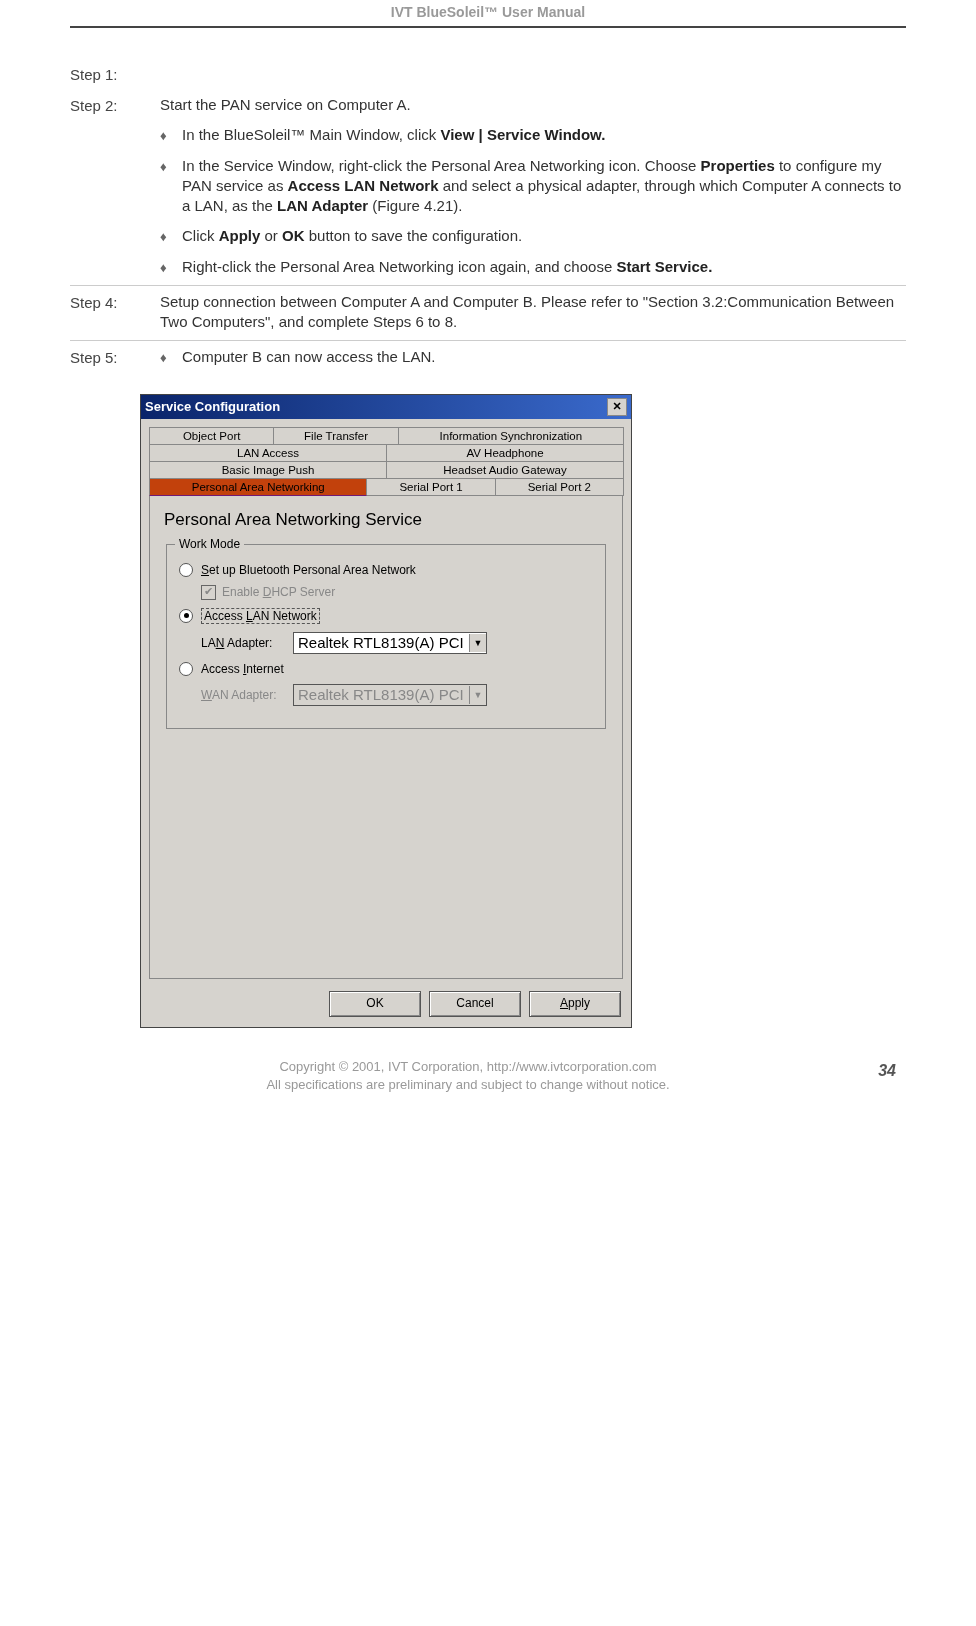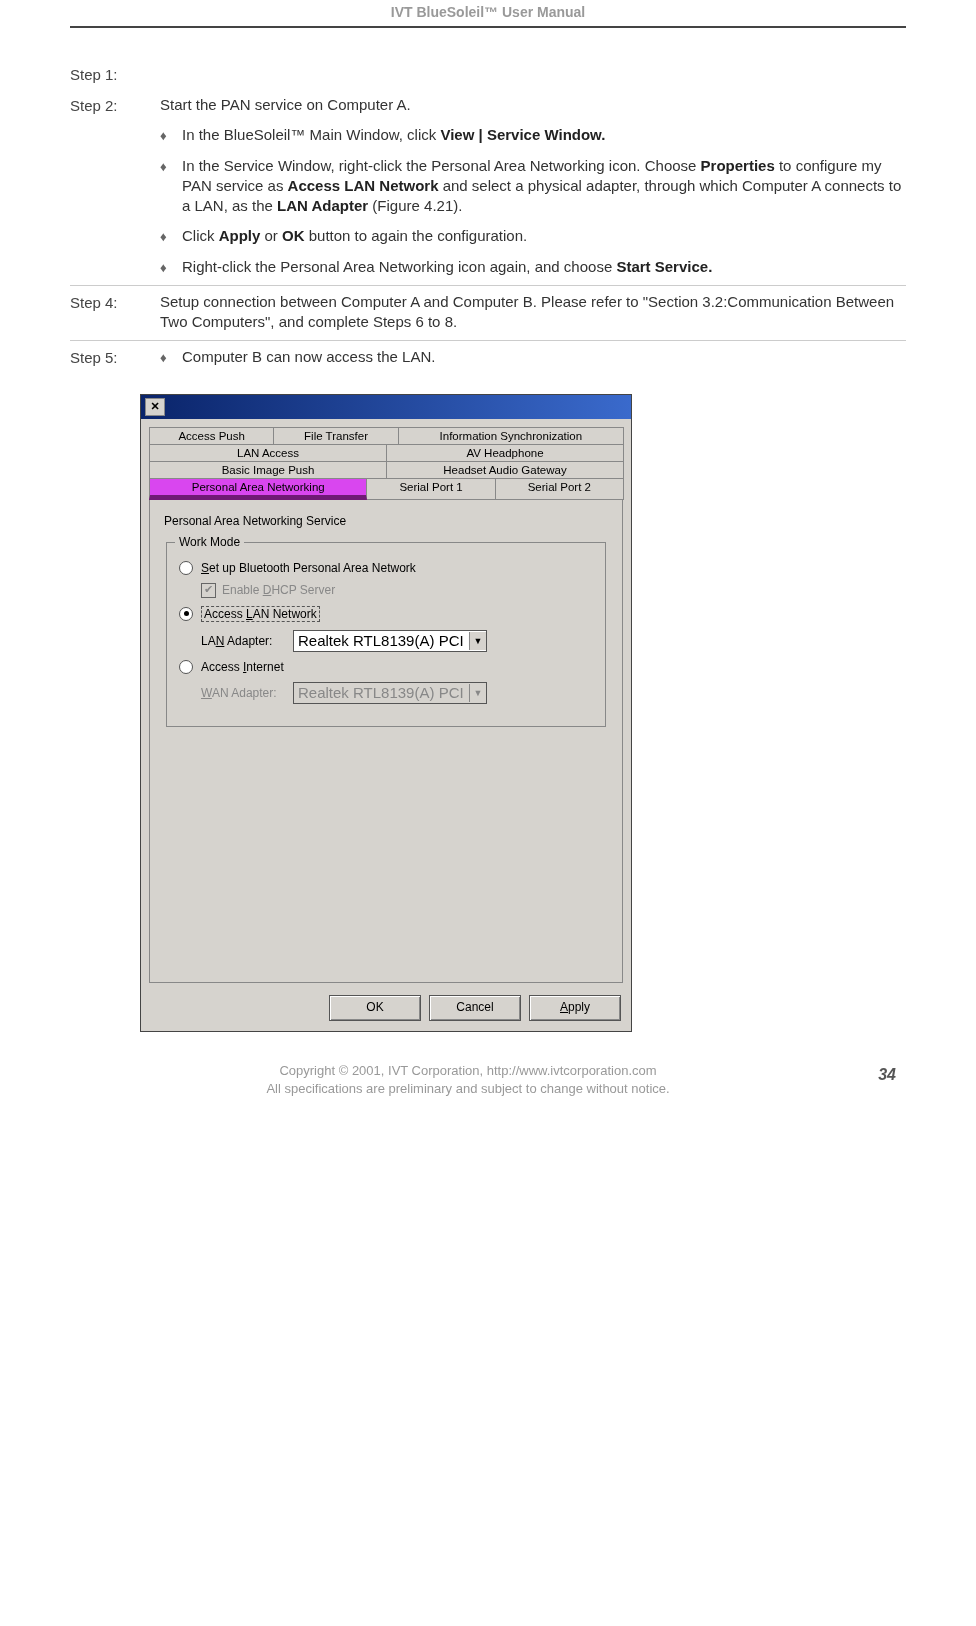--- a/index.html
+++ b/index.html
@@ -109,34 +109,34 @@
     border-bottom: none;
     background: #d6d3ce;
     font-size: 11.5px;
     text-align: center;
     padding: 2px 0;
     margin-right: -1px;
     flex: 1;
     position: relative;
   }
   .tab.active {
-    background: #d946ef;
-    border-bottom: 5px solid #701a75;
+    background: #c2410c;
+    border-bottom: 1px solid #701a75;
     z-index: 2;
   }
   .tab-content {
     border: 1px solid #888;
     background: #d6d3ce;
     padding: 14px 14px 8px 14px;
     min-height: 460px;
     position: relative;
     margin-top: -1px;
   }
   .svc-label {
-    font-size: 12px;
+    font-size: 17px;
     margin-bottom: 14px;
   }
   .checkbox-row {
     display: flex;
     align-items: center;
     margin: 6px 0 18px 18px;
     font-size: 12px;
   }
   .chk {
     width: 13px; height: 13px;
@@ -275,21 +275,21 @@
         <div class="bullet-item">
           <span class="diamond"></span>
           <span class="bullet-text"><span>In the BlueSoleil™ Main Window, click </span><b>View | Service Window.</b></span>
         </div>
         <div class="bullet-item">
           <span class="diamond"></span>
           <span class="bullet-text"><span>In the Service Window, right-click the Personal Area Networking icon. Choose </span><b>Properties</b><span> to configure my PAN service as </span><b>Access LAN Network</b><span> and select a physical adapter, through which Computer A connects to a LAN, as the </span><b>LAN Adapter</b><span> (Figure 4.21).</span></span>
         </div>
         <div class="bullet-item">
           <span class="diamond"></span>
-          <span class="bullet-text"><span> Click </span><b>Apply</b><span> or </span><b>OK</b><span> button to again the configuration.</span></span>
+          <span class="bullet-text"><span> Click </span><b>Apply</b><span> or </span><b>OK</b><span> button to save the configuration.</span></span>
         </div>
         <div class="bullet-item">
           <span class="diamond"></span>
           <span class="bullet-text"><span>Right-click the Personal Area Networking icon again, and choose </span><b>Start Service.</b></span>
         </div>
       </div>
     </div>
 
 
     <div class="step-row border">
@@ -303,25 +303,26 @@
         <div class="bullet-item">
           <span class="diamond"></span>
           <span class="bullet-text">Computer B can now access the LAN.</span>
         </div>
       </div>
     </div>
   </div>
 
   <div class="screenshot">
     <div class="titlebar">
+      <span class="titlebar-text">Service Configuration</span>
       <div class="close-btn">✕</div>
     </div>
     <div class="tabs-area">
       <div class="tab-row">
-        <div class="tab" style="flex:1.1">Access Push</div>
+        <div class="tab" style="flex:1.1">Object Port</div>
         <div class="tab" style="flex:1.1">File Transfer</div>
         <div class="tab" style="flex:2">Information Synchronization</div>
       </div>
       <div class="tab-row">
         <div class="tab" style="flex:1">LAN Access</div>
         <div class="tab" style="flex:1">AV Headphone</div>
       </div>
       <div class="tab-row">
         <div class="tab" style="flex:1">Basic Image Push</div>
         <div class="tab" style="flex:1">Headset Audio Gateway</div>

